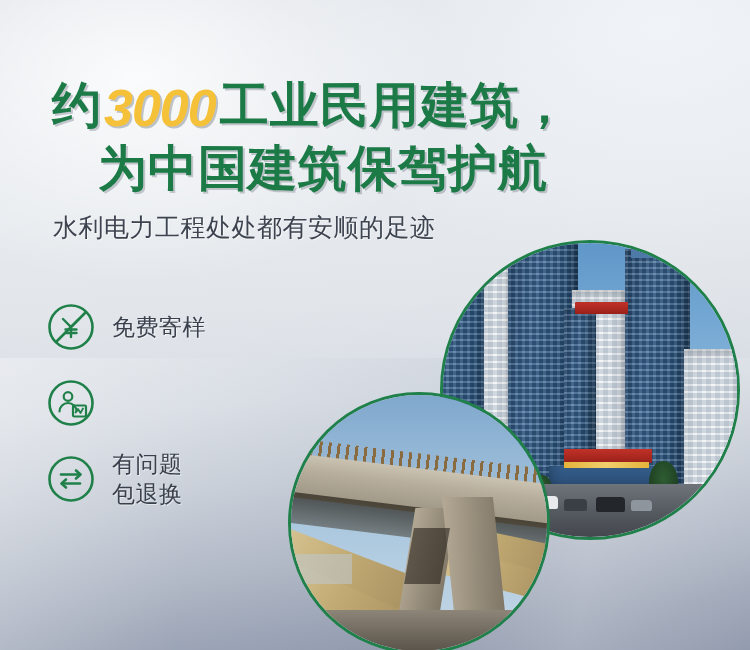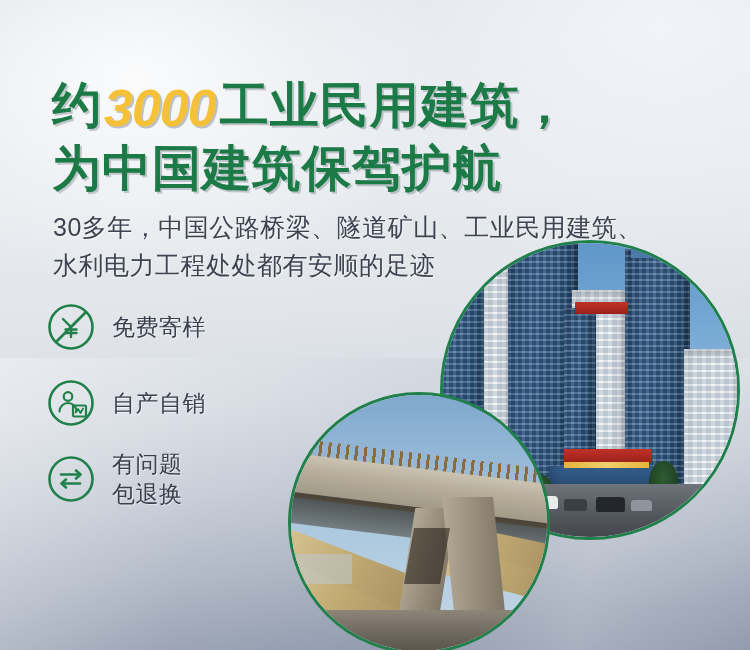--- a/index.html
+++ b/index.html
@@ -51,21 +51,21 @@
   }
   .hl-line {
     white-space:nowrap;
     line-height:1;
     color:#1c7a47;
     font-weight:bold;
     text-shadow:2px 2px 0 rgba(120,128,140,0.40);
     letter-spacing:1px;
   }
   #hl-line1 { font-size:49px; height:62px; }
-  #hl-line2 { font-size:49px; height:62px; margin-top:4px; }
+  #hl-line2 { font-size:49px; height:62px; margin-top:4px;margin-left:46px; }
 
   .hl-num {
     color:#f5c139;
     font-size:52px;
     font-style:italic;
     font-weight:bold;
     letter-spacing:-1px;
     text-shadow:2px 2px 0 rgba(120,128,140,0.45);
     padding:0 4px 0 2px;
     position:relative;
@@ -278,21 +278,20 @@
       <div style="position:absolute;left:2%;top:62%;width:22%;height:12%;background:rgba(190,200,210,0.55);"></div>
     </div>
   </div>
 
   <div id="headline">
     <div class="hl-line" id="hl-line1"><span>约</span><span class="hl-num">3000</span><span>工业民用建筑，</span></div>
     <div class="hl-line" id="hl-line2">为中国建筑保驾护航</div>
   </div>
 
   <div id="subtitle">
-    <div>30多年，中国公路桥梁、隧道矿山、工业民用建筑、</div>
     <div>水利电力工程处处都有安顺的足迹</div>
   </div>
 
   <div id="features">
 
     <div class="feature">
       <svg class="feat-icon" viewBox="0 0 50 50">
         <circle cx="25" cy="25" r="21.5" fill="none" stroke="#1f8049" stroke-width="2.6"></circle>
         <path d="M17 17 L25 25 L33 17 M25 25 L25 35 M19.5 27.5 L30.5 27.5 M19.5 31 L30.5 31" fill="none" stroke="#1f8049" stroke-width="2.4" stroke-linecap="round"></path>
         <line x1="10.5" y1="39.5" x2="39.5" y2="10.5" stroke="#1f8049" stroke-width="2.6" stroke-linecap="round"></line>
@@ -305,21 +304,20 @@
 
     <div class="feature">
       <svg class="feat-icon" viewBox="0 0 50 50">
         <circle cx="25" cy="25" r="21.5" fill="none" stroke="#1f8049" stroke-width="2.6"></circle>
         <circle cx="22" cy="18.5" r="4.3" fill="none" stroke="#1f8049" stroke-width="2.2"></circle>
         <path d="M13.5 33.5 a8.5 8.5 0 0 1 17 0" fill="none" stroke="#1f8049" stroke-width="2.2" stroke-linecap="round"></path>
         <rect x="27" y="27.5" width="13" height="11" rx="1.2" fill="none" stroke="#1f8049" stroke-width="2.2"></rect>
         <path d="M29.5 34.5 l2.5 -3.5 l2.5 4 l2.5 -4.5" fill="none" stroke="#1f8049" stroke-width="1.8" stroke-linecap="round" stroke-linejoin="round"></path>
       </svg>
       <div class="feat-text">
-        <span>自产自销</span>
       </div>
     </div>
 
     <div class="feature">
       <svg class="feat-icon" viewBox="0 0 50 50">
         <circle cx="25" cy="25" r="21.5" fill="none" stroke="#1f8049" stroke-width="2.6"></circle>
         <path d="M15 20.5 L34 20.5" fill="none" stroke="#1f8049" stroke-width="2.6" stroke-linecap="round"></path>
         <path d="M30 16.5 L34.5 20.5 L30 24.5" fill="none" stroke="#1f8049" stroke-width="2.6" stroke-linecap="round" stroke-linejoin="round"></path>
         <path d="M34 29.5 L16 29.5" fill="none" stroke="#1f8049" stroke-width="2.6" stroke-linecap="round"></path>
         <path d="M20 25.5 L15.5 29.5 L20 33.5" fill="none" stroke="#1f8049" stroke-width="2.6" stroke-linecap="round" stroke-linejoin="round"></path>

